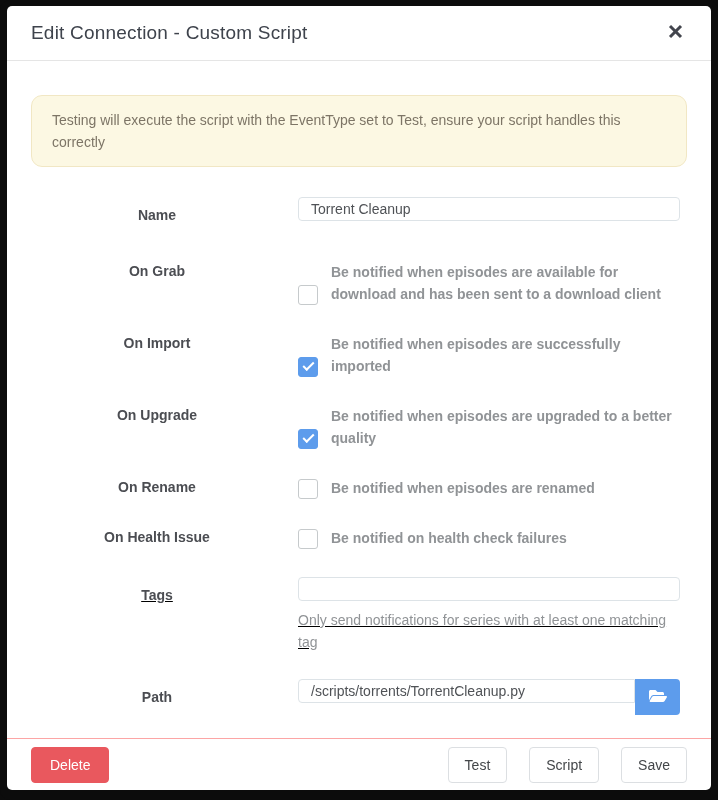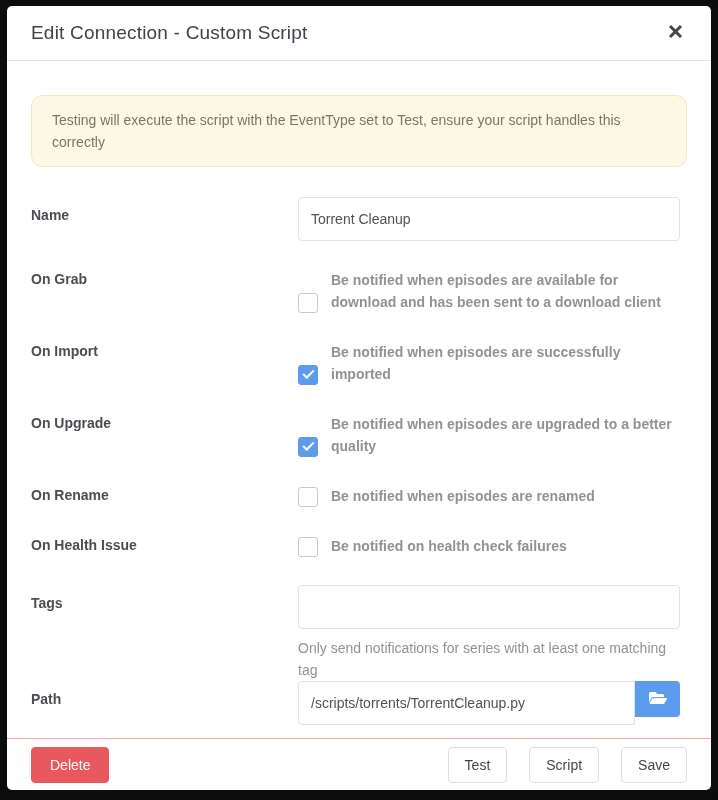--- a/index.html
+++ b/index.html
@@ -50,33 +50,33 @@
     padding:13px 20px;
     margin-bottom:30px;
   }
   .form-group {
     display:flex;
     align-items:flex-start;
     margin-bottom:28px;
   }
   .control-label {
     flex:0 0 252px;
-    text-align:left;
+    text-align:center;
     margin-right:15px;
     font-size:14px;
     font-weight:700;
     color:#4b4d52;
   }
   .input-row .control-label,
   .path-row .control-label { line-height:36px; }
   .checkbox-row .control-label { line-height:20px; }
   .controls { flex:0 0 382px; max-width:382px; }
   .text-input {
     width:100%;
-    height:44px;
+    height:24px;
     border:1px solid #dde3e7;
     border-radius:4px;
     padding:0 12px;
     font-size:14px;
     color:#4f5256;
     font-family:"Liberation Sans", sans-serif;
     outline:none;
     background:#fff;
   }
   .checkbox-controls { display:flex; align-items:flex-end;font-weight:bold; }
@@ -102,21 +102,21 @@
     border-bottom:2px solid #fff;
     transform:rotate(-45deg);
     margin:4px auto 0 auto;
   }
   .help-text {
     font-size:14px;
     line-height:22px;
     color:#909396;
   }
   .help-below { display:block; margin-top:8px; }
-  .tags-row { margin-bottom:0; }
+  .tags-row { margin-bottom:26px;text-decoration:underline; }
   .input-group { display:flex; }
   .input-group .text-input { flex:1 1 auto; border-radius:4px 0 0 4px; }
   .browse-btn {
     flex:0 0 45px;
     height:36px;
     border:none;
     background:var(--accent,#5d9cec);
     border-radius:0 4px 4px 0;
     cursor:pointer;
     display:flex; align-items:center; justify-content:center;

